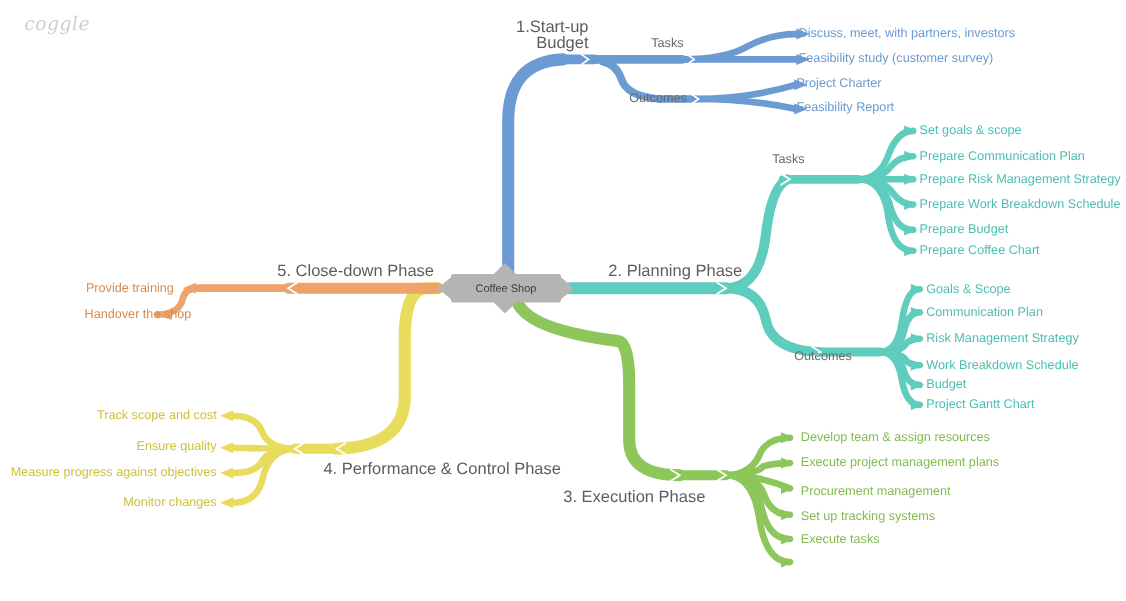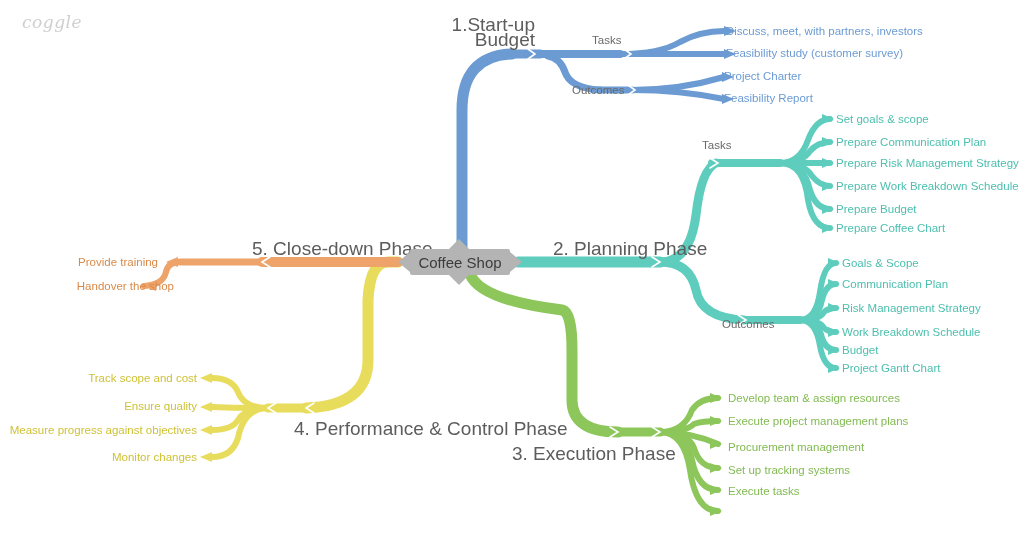--- a/index.html
+++ b/index.html
@@ -39,21 +39,21 @@
     user-select: none;
   }
   .root-node {
     position: absolute;
     left: 410px;
     top: 249px;
     width: 100px;
     height: 26px;
     background: #b4b4b4;
     color: #3c3c3c;
-    font-size: 15px;
+    font-size: 10px;
     display: flex;
     align-items: center;
     justify-content: center;
     border-radius: 2px;
     z-index: 6;
   }
   
   .root-nub {
     position: absolute;
     width: 0; height: 0;
@@ -84,21 +84,21 @@
     border-top: 11px solid #b4b4b4;
   }
   .label {
     position: absolute;
     font-size: 12px;
     white-space: nowrap;
     z-index: 5;
     user-select: none;
   }
   .phase-label {
-    font-size: 19px;
+    font-size: 15px;
     color: #5d5d5d;
     z-index: 5;
   }
   .phase-label.two-line {
     text-align: right;
     line-height: 15px;
     white-space: normal;
     width: 92px;
   }
   .mid-label {

